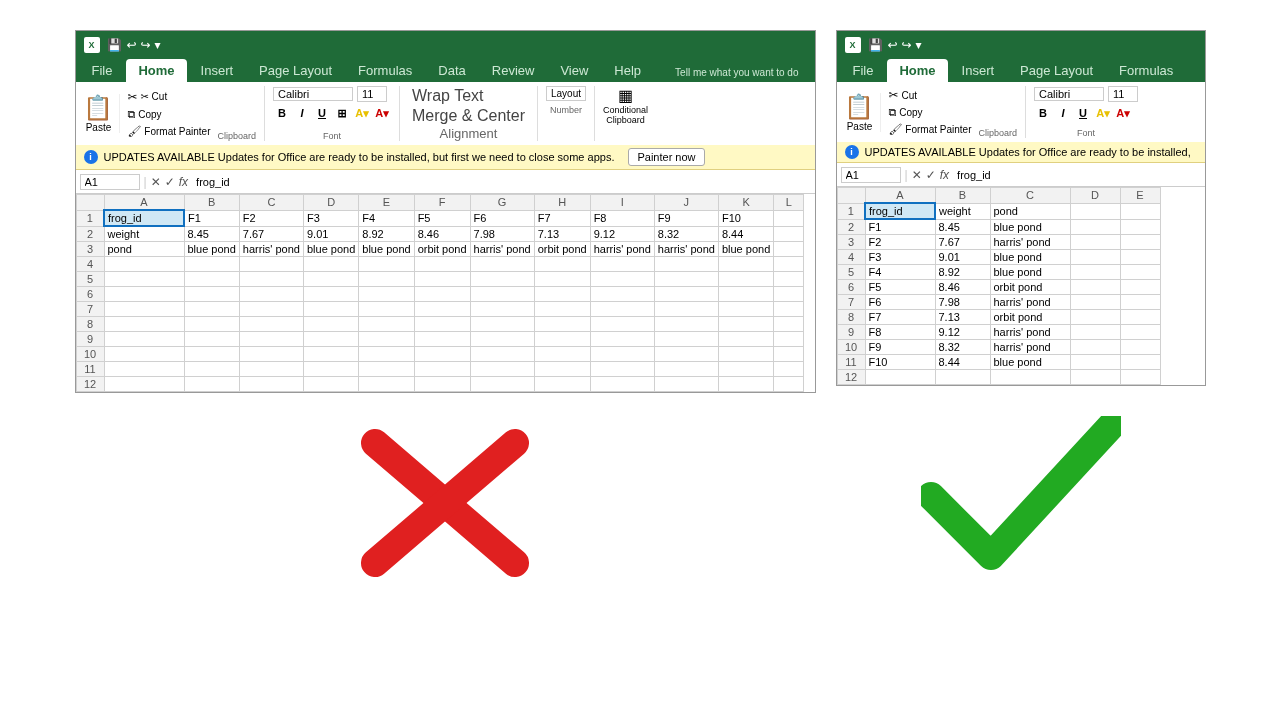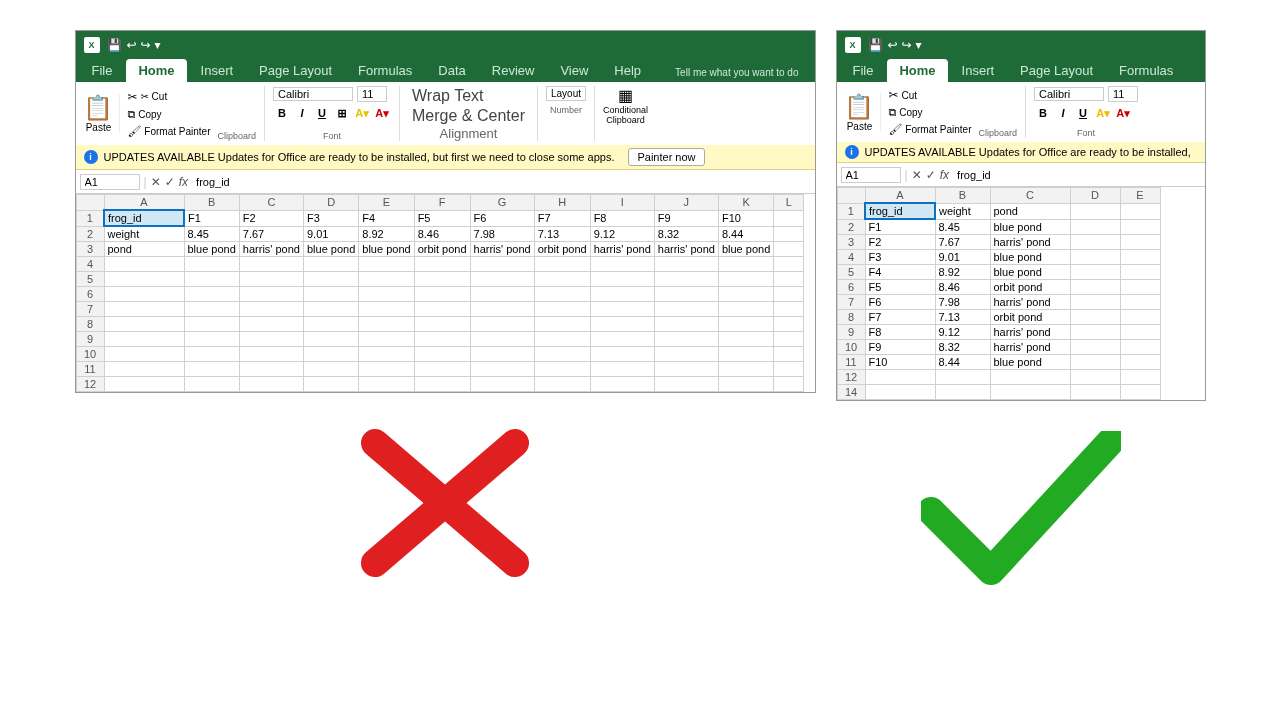--- a/index.html
+++ b/index.html
@@ -790,28 +790,20 @@
                 <td></td>
               </tr>
               <tr>
                 <th class="row-header">12</th>
                 <td></td>
                 <td></td>
                 <td></td>
                 <td></td>
                 <td></td>
               </tr>
-              <tr>
-                <th class="row-header">14</th>
-                <td></td>
-                <td></td>
-                <td></td>
-                <td></td>
-                <td></td>
-              </tr>
             </tbody>
         </table>
       </div>
     </div>
 
     <div class="sign-container check-svg">
       <svg width="200" height="160" viewBox="0 0 200 160">
         <polyline points="10,80 70,140 190,10" stroke="#22aa22" stroke-width="28" stroke-linecap="round" stroke-linejoin="round" fill="none"></polyline>
       </svg>
     </div>

